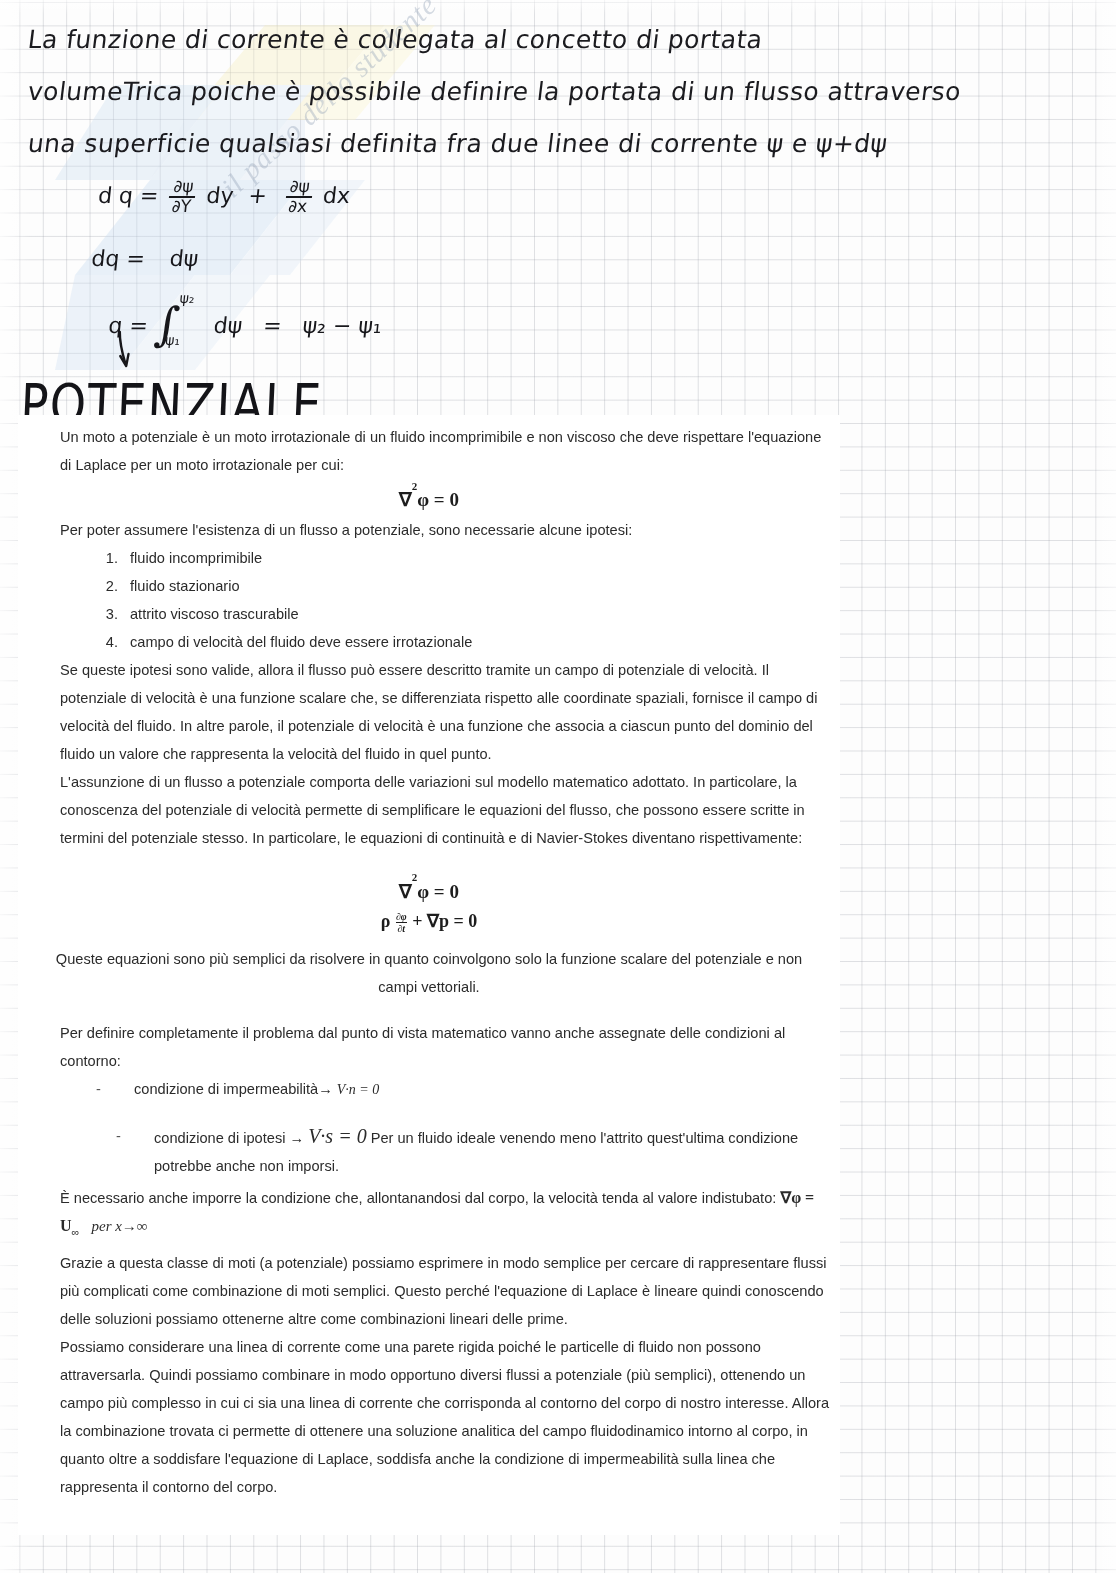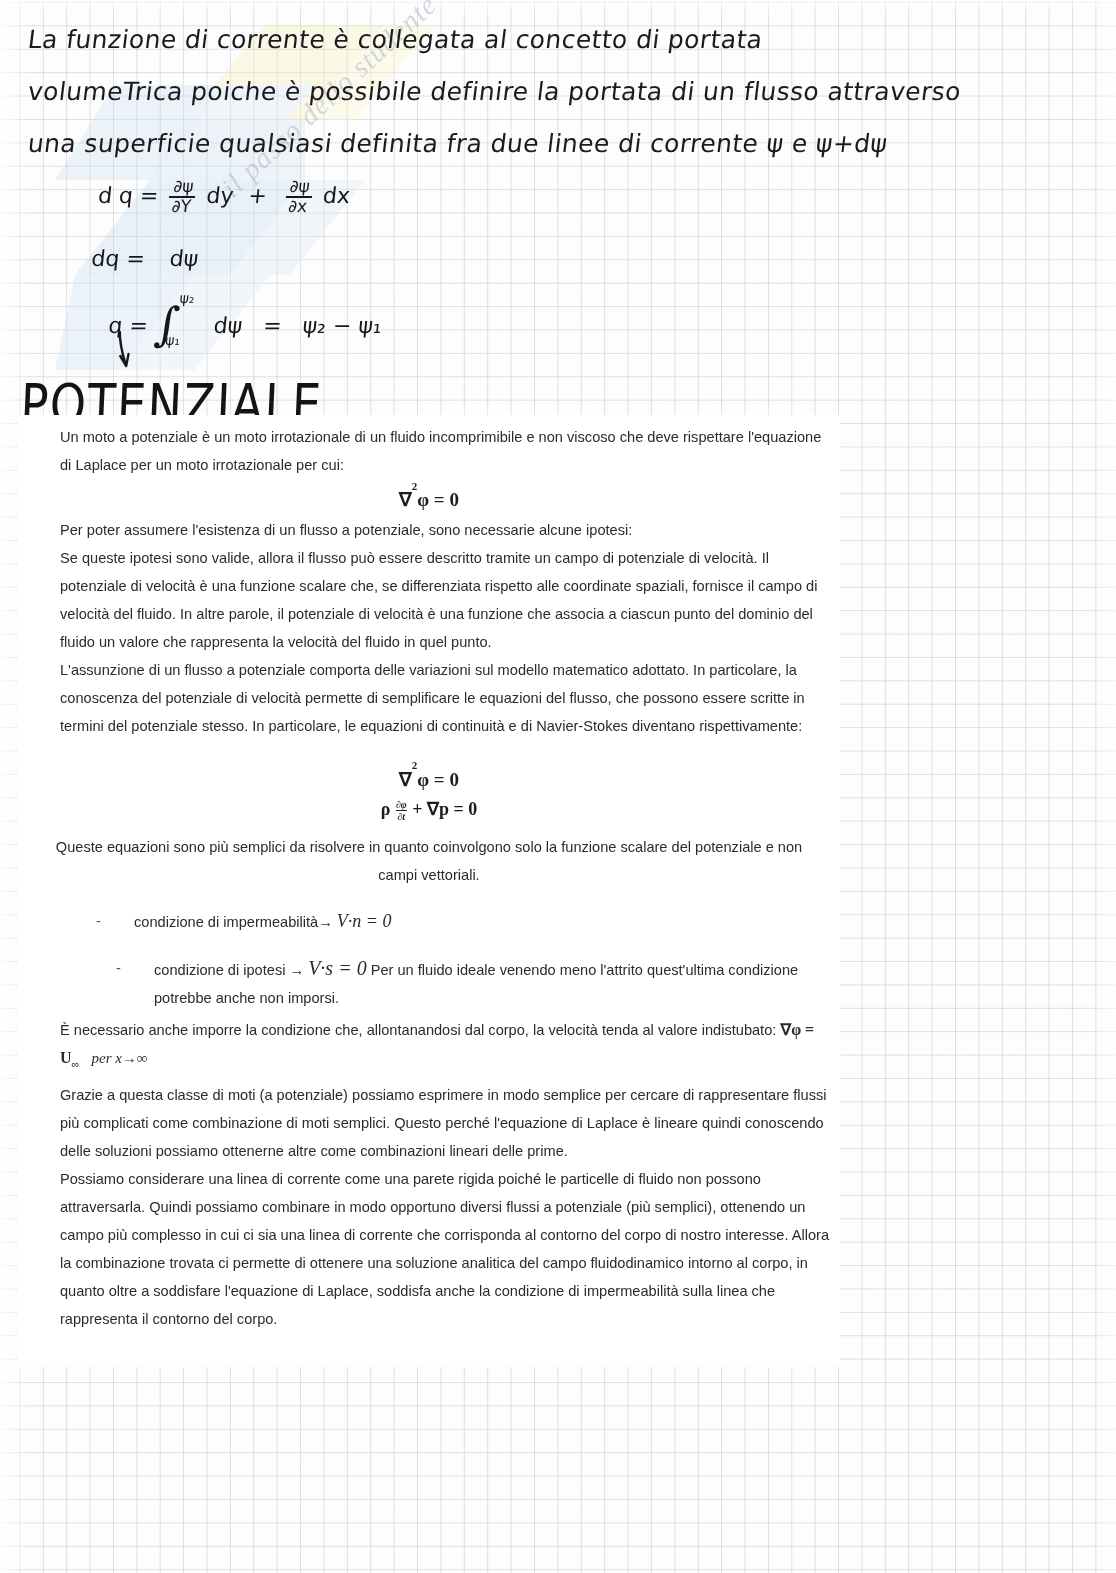--- a/index.html
+++ b/index.html
@@ -277,20 +277,26 @@
   <div id="typed">
 
     <div class="tx">Un moto a potenziale è un moto irrotazionale di un fluido incomprimibile e non viscoso che deve rispettare l'equazione di Laplace per un moto irrotazionale per cui:</div>
 
     <div class="eqc">
       <span class="mathb">∇<sup>2</sup>φ = 0</span>
     </div>
 
     <div class="tx">Per poter assumere l'esistenza di un flusso a potenziale, sono necessarie alcune ipotesi:</div>
 
+    <ol class="numlist">
+      <li>fluido incomprimibile</li>
+      <li>fluido stazionario</li>
+      <li>attrito viscoso trascurabile</li>
+      <li>campo di velocità del fluido deve essere irrotazionale</li>
+    </ol>
 
     <div class="tx">Se queste ipotesi sono valide, allora il flusso può essere descritto tramite un campo di potenziale di velocità. Il potenziale di velocità è una funzione scalare che, se differenziata rispetto alle coordinate spaziali, fornisce il campo di velocità del fluido. In altre parole, il potenziale di velocità è una funzione che associa a ciascun punto del dominio del fluido un valore che rappresenta la velocità del fluido in quel punto.</div>
 
     <div class="tx">L'assunzione di un flusso a potenziale comporta delle variazioni sul modello matematico adottato. In particolare, la conoscenza del potenziale di velocità permette di semplificare le equazioni del flusso, che possono essere scritte in termini del potenziale stesso. In particolare, le equazioni di continuità e di Navier-Stokes diventano rispettivamente:</div>
 
     <div class="gap"></div>
 
     <div class="eqc">
       <span class="mathb">∇<sup>2</sup>φ = 0</span>
     </div>
@@ -303,26 +309,27 @@
       </span>
       <span>+ ∇p = 0</span>
     </div>
 
     <div class="gap-sm"></div>
 
     <div class="center-note">Queste equazioni sono più semplici da risolvere in quanto coinvolgono solo la funzione scalare del potenziale e non campi vettoriali.</div>
 
     <div class="gap"></div>
 
+    <div class="tx">Per definire completamente il problema dal punto di vista matematico vanno anche assegnate delle condizioni al contorno:</div>
 
     <ul class="dashlist">
       <li>
         <span class="dash">-</span>
         <span>condizione di impermeabilità→</span>
-        <span class="mathi" style="font-size:18px;font-style:italic;">V·n = 0</span>
+        <span class="mathi" style="font-size:14px;font-style:italic;">V·n = 0</span>
       </li>
       <li class="indented" style="margin-top:18px;">
         <span class="dash">-</span>
         <span>condizione di ipotesi →</span>
         <span class="mathi" style="font-size:20px;">V·s = 0</span>
         <span>Per un fluido ideale venendo meno l'attrito quest'ultima condizione potrebbe anche non imporsi.</span>
       </li>
     </ul>
 
     <div class="tx" style="margin-top:4px;">

